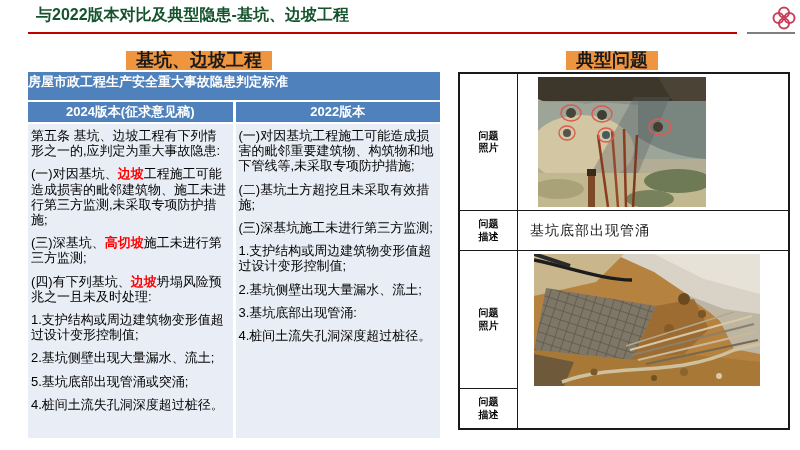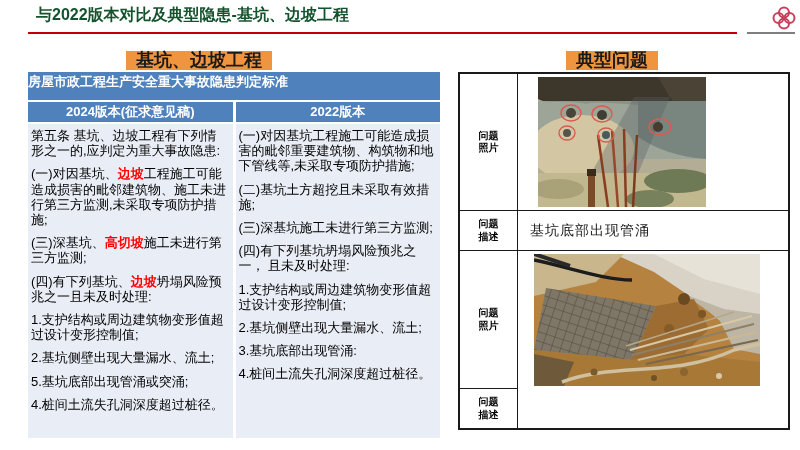--- a/index.html
+++ b/index.html
@@ -93,21 +93,20 @@
           <p class="para"><span>(四)有下列基坑、</span><span class="red-em">边坡</span><span>坍塌风险预兆之一且未及时处理:</span></p>
           <p class="para tight"><span>1.支护结构或周边建筑物变形值超过设计变形控制值;</span></p>
           <p class="para tight"><span>2.基坑侧壁出现大量漏水、流土;</span></p>
           <p class="para tight"><span>5.基坑底部出现管涌或突涌;</span></p>
           <p class="para tight"><span>4.桩间土流失孔洞深度超过桩径。</span></p>
         </div>
       <div class="std-cell">
           <p class="para"><span>(一)对因基坑工程施工可能造成损害的毗邻重要建筑物、构筑物和地下管线等,未采取专项防护措施;</span></p>
           <p class="para"><span>(二)基坑土方超挖且未采取有效措施;</span></p>
           <p class="para"><span>(三)深基坑施工未进行第三方监测;</span></p>
-          <p class="para"><span>(四)有下列基坑坍塌风险预兆之一， 且未及时处理:</span></p>
           <p class="para tight"><span>1.支护结构或周边建筑物变形值超过设计变形控制值;</span></p>
           <p class="para tight"><span>2.基坑侧壁出现大量漏水、流土;</span></p>
           <p class="para tight"><span>3.基坑底部出现管涌:</span></p>
           <p class="para tight"><span>4.桩间土流失孔洞深度超过桩径。</span></p>
         </div>
     </div>
   </div>
 
   <div class="typ-table">
 

